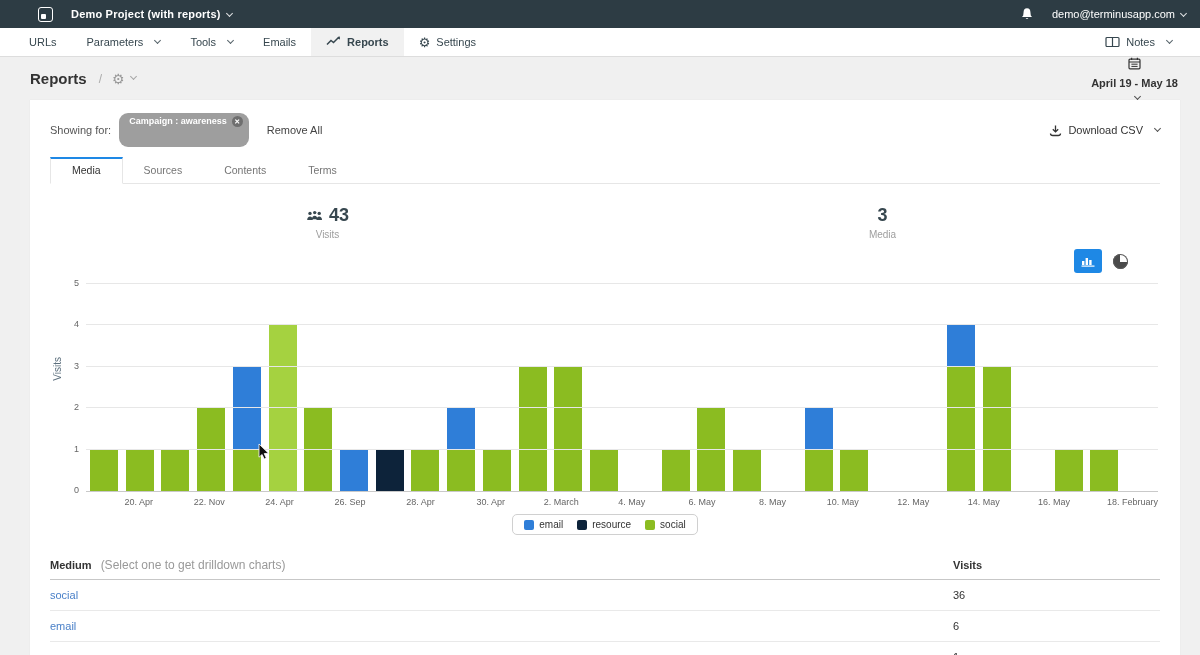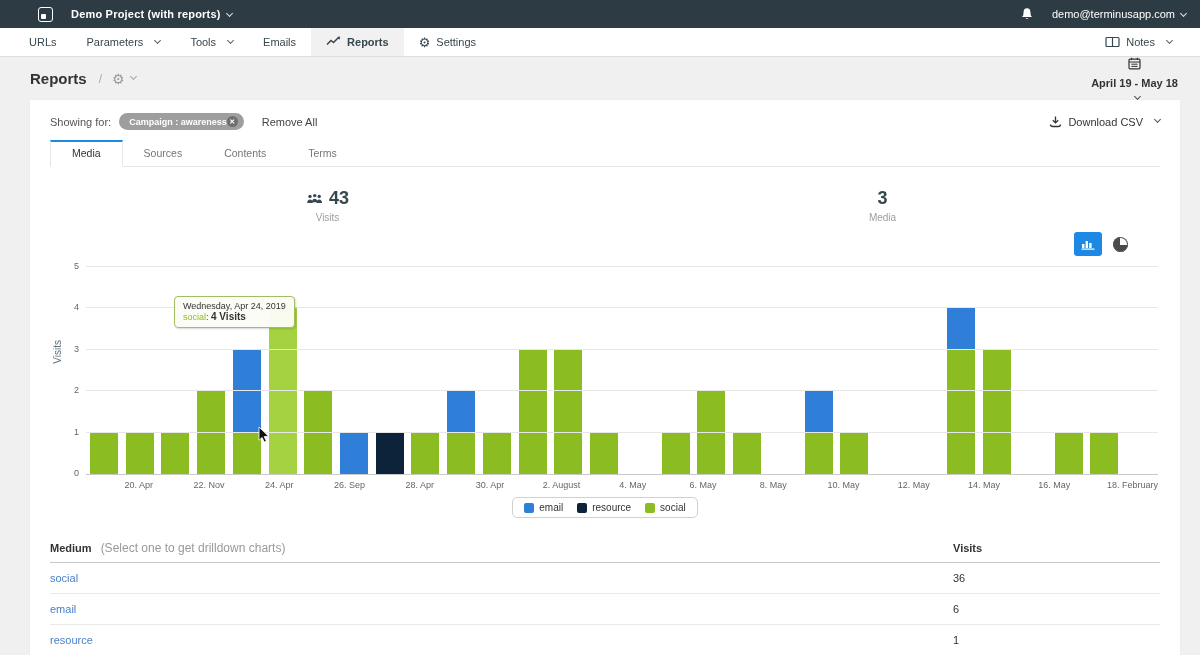--- a/index.html
+++ b/index.html
@@ -40,22 +40,22 @@
   .report-picker { color:#999; font-size:14px; display:flex; align-items:center; cursor:pointer; }
   .daterange { margin-left:auto; display:flex; align-items:center; gap:7px; font-size:11px;
     font-weight:bold; color:#333; cursor:pointer;flex-direction:column; }
 
   
   .card { background:#fff; margin:0 20px 0 30px; height:555px; padding:0 20px;
     box-shadow:0 0 1px rgba(0,0,0,.08); }
 
   .filter-row { padding-top:13px; display:flex; align-items:center; font-size:11px; color:#555; }
   .tag-pill { background:#9e9e9e; color:#fff; font-size:9px; font-weight:bold;
-    border-radius:9px; padding:3px 6px 3px 10px; margin-left:8px; display:flex;
-    align-items:center; cursor:pointer; }
+    border-radius:9px; padding:3px 6px 20px 10px; margin-left:8px; display:flex;
+    gap:5px; cursor:pointer; }
   .tag-x { width:11px; height:11px; background:#6f6f6f; color:#fff; border-radius:50%;
     font-size:7px; line-height:11px; text-align:center; display:inline-block; }
   .remove-all { margin-left:18px; color:#444; cursor:pointer; }
   .download { margin-left:auto; display:flex; align-items:center; gap:6px; color:#333; cursor:pointer; }
 
   .tabs { display:flex; margin-top:10px; border-bottom:1px solid #e6e6e6; }
   .tab { padding:7px 21px; font-size:10.5px; color:#757575; cursor:pointer;
     position:relative; margin-bottom:-1px; }
   .tab.active { color:#333; background:#fff; border:1px solid #e6e6e6; border-bottom:1px solid #fff;
     border-top:2px solid #1e88e5; padding-top:5px; }
@@ -255,24 +255,20 @@
             <rect x="0.5" y="10.5" width="13" height="1.2"></rect>
           </g>
         </svg>
     </span>
     <span class="btn-pie"></span>
   </div>
 
   <div class="chart-wrap">
     <span class="ylabel">Visits</span>
     <div class="plot">
-      <div class="tooltip">
-        <div class="t-title">Wednesday, Apr 24, 2019</div>
-        <div><span class="t-series">social</span><span>: </span><span class="t-value">4 Visits</span></div>
-      </div>
       <span class="cursor">
         <svg width="12" height="18" viewBox="0 0 12 18">
             <path d="M1 1l0 13.2 3.1-2.7 2.1 4.6 2.1-1-2.1-4.5 4.3-.4z" fill="#111" stroke="#fff" stroke-width=".8"></path>
           </svg>
       </span>
       <div class="slots">
           <div class="slot">
             <div class="stack">
               <div class="seg" style="height: 41.4px; background: rgb(139, 188, 33);"></div>
             </div>
@@ -434,21 +430,21 @@
         <div class="xlabel">22. Nov</div>
         <div class="xlabel"></div>
         <div class="xlabel">24. Apr</div>
         <div class="xlabel"></div>
         <div class="xlabel">26. Sep</div>
         <div class="xlabel"></div>
         <div class="xlabel">28. Apr</div>
         <div class="xlabel"></div>
         <div class="xlabel">30. Apr</div>
         <div class="xlabel"></div>
-        <div class="xlabel">2. August</div>
+        <div class="xlabel">2. March</div>
         <div class="xlabel"></div>
         <div class="xlabel">4. May</div>
         <div class="xlabel"></div>
         <div class="xlabel">6. May</div>
         <div class="xlabel"></div>
         <div class="xlabel">8. May</div>
         <div class="xlabel"></div>
         <div class="xlabel">10. May</div>
         <div class="xlabel"></div>
         <div class="xlabel">12. May</div>

